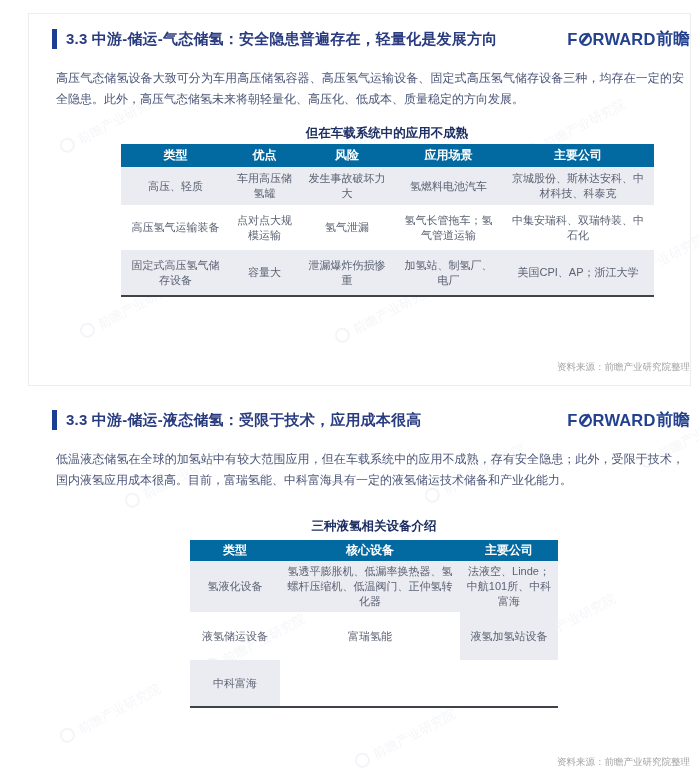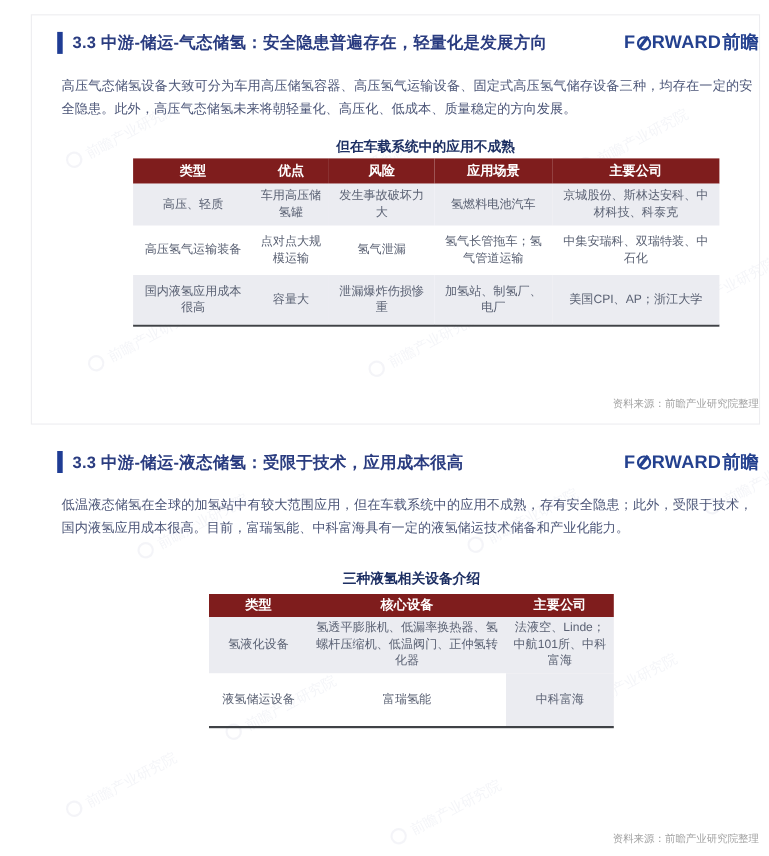--- a/index.html
+++ b/index.html
@@ -30,21 +30,21 @@
   .body1{top:68px;}
   .body2{top:449px;}
   
   .caption{font-weight:bold;font-size:12.5px;color:#1d2f63;text-align:center;}
   .caption1{left:120px;top:125px;width:534px;}
   .caption2{left:190px;top:518px;width:368px;}
   
   .tbl{display:grid;border-bottom:2px solid #3f4246;}
   .t1{left:121px;top:144px;width:533px;grid-template-columns:109px 69px 96px 107px 152px;}
   .t2{left:190px;top:540px;width:368px;grid-template-columns:90px 180px 98px;}
-  .th{background:#7f1d1d;color:#ffffff;font-weight:bold;font-size:12px;
+  .th{background:#0369a1;color:#ffffff;font-weight:bold;font-size:12px;
       display:flex;align-items:center;justify-content:center;}
   .t1 .th{height:23px;}
   .t2 .th{height:21px;}
   .td{font-size:11px;color:#5b6274;display:flex;align-items:center;justify-content:center;
       text-align:center;padding:3px 6px;line-height:15px;box-sizing:border-box;}
   .alt{background:#ebecf1;}
   .t1 .ra{min-height:38px;} .t1 .rb{min-height:45px;} .t1 .rc{min-height:45px;}
   .t2 .ra{min-height:42px;} .t2 .rb{min-height:48px;} .t2 .rc{min-height:46px;}
   
   .source{width:290px;text-align:right;font-size:9.5px;color:#a3a3a3;left:400px;}
@@ -101,21 +101,21 @@
     <div class="td alt ra">发生事故破坏力大</div>
     <div class="td alt ra">氢燃料电池汽车</div>
     <div class="td alt ra">京城股份、斯林达安科、中材科技、科泰克</div>
 
     <div class="td rb">高压氢气运输装备</div>
     <div class="td rb">点对点大规模运输</div>
     <div class="td rb">氢气泄漏</div>
     <div class="td rb">氢气长管拖车；氢气管道运输</div>
     <div class="td rb">中集安瑞科、双瑞特装、中石化</div>
 
-    <div class="td alt rc">国内液氢应用成本很高</div>
+    <div class="td alt rc">固定式高压氢气储存设备</div>
     <div class="td alt rc">容量大</div>
     <div class="td alt rc">泄漏爆炸伤损惨重</div>
     <div class="td alt rc">加氢站、制氢厂、电厂</div>
     <div class="td alt rc">美国CPI、AP；浙江大学</div>
   </div>
 
   <div class="source source1">资料来源：前瞻产业研究院整理</div>
 
   <div class="title-row title-row2">
     <span class="accent-bar"></span>
@@ -137,18 +137,19 @@
     <div class="th">核心设备</div>
     <div class="th">主要公司</div>
 
     <div class="td alt ra">氢液化设备</div>
     <div class="td alt ra">氢透平膨胀机、低漏率换热器、氢螺杆压缩机、低温阀门、正仲氢转化器</div>
     <div class="td alt ra">法液空、Linde；中航101所、中科富海</div>
 
     <div class="td rb">液氢储运设备</div>
     <div class="td rb">富瑞氢能</div>
 
+    <div class="td alt rc">液氢加氢站设备</div>
     <div class="td alt rc">中科富海</div>
   </div>
 
   <div class="source source2">资料来源：前瞻产业研究院整理</div>
 
 </div>
 
 </body></html>

